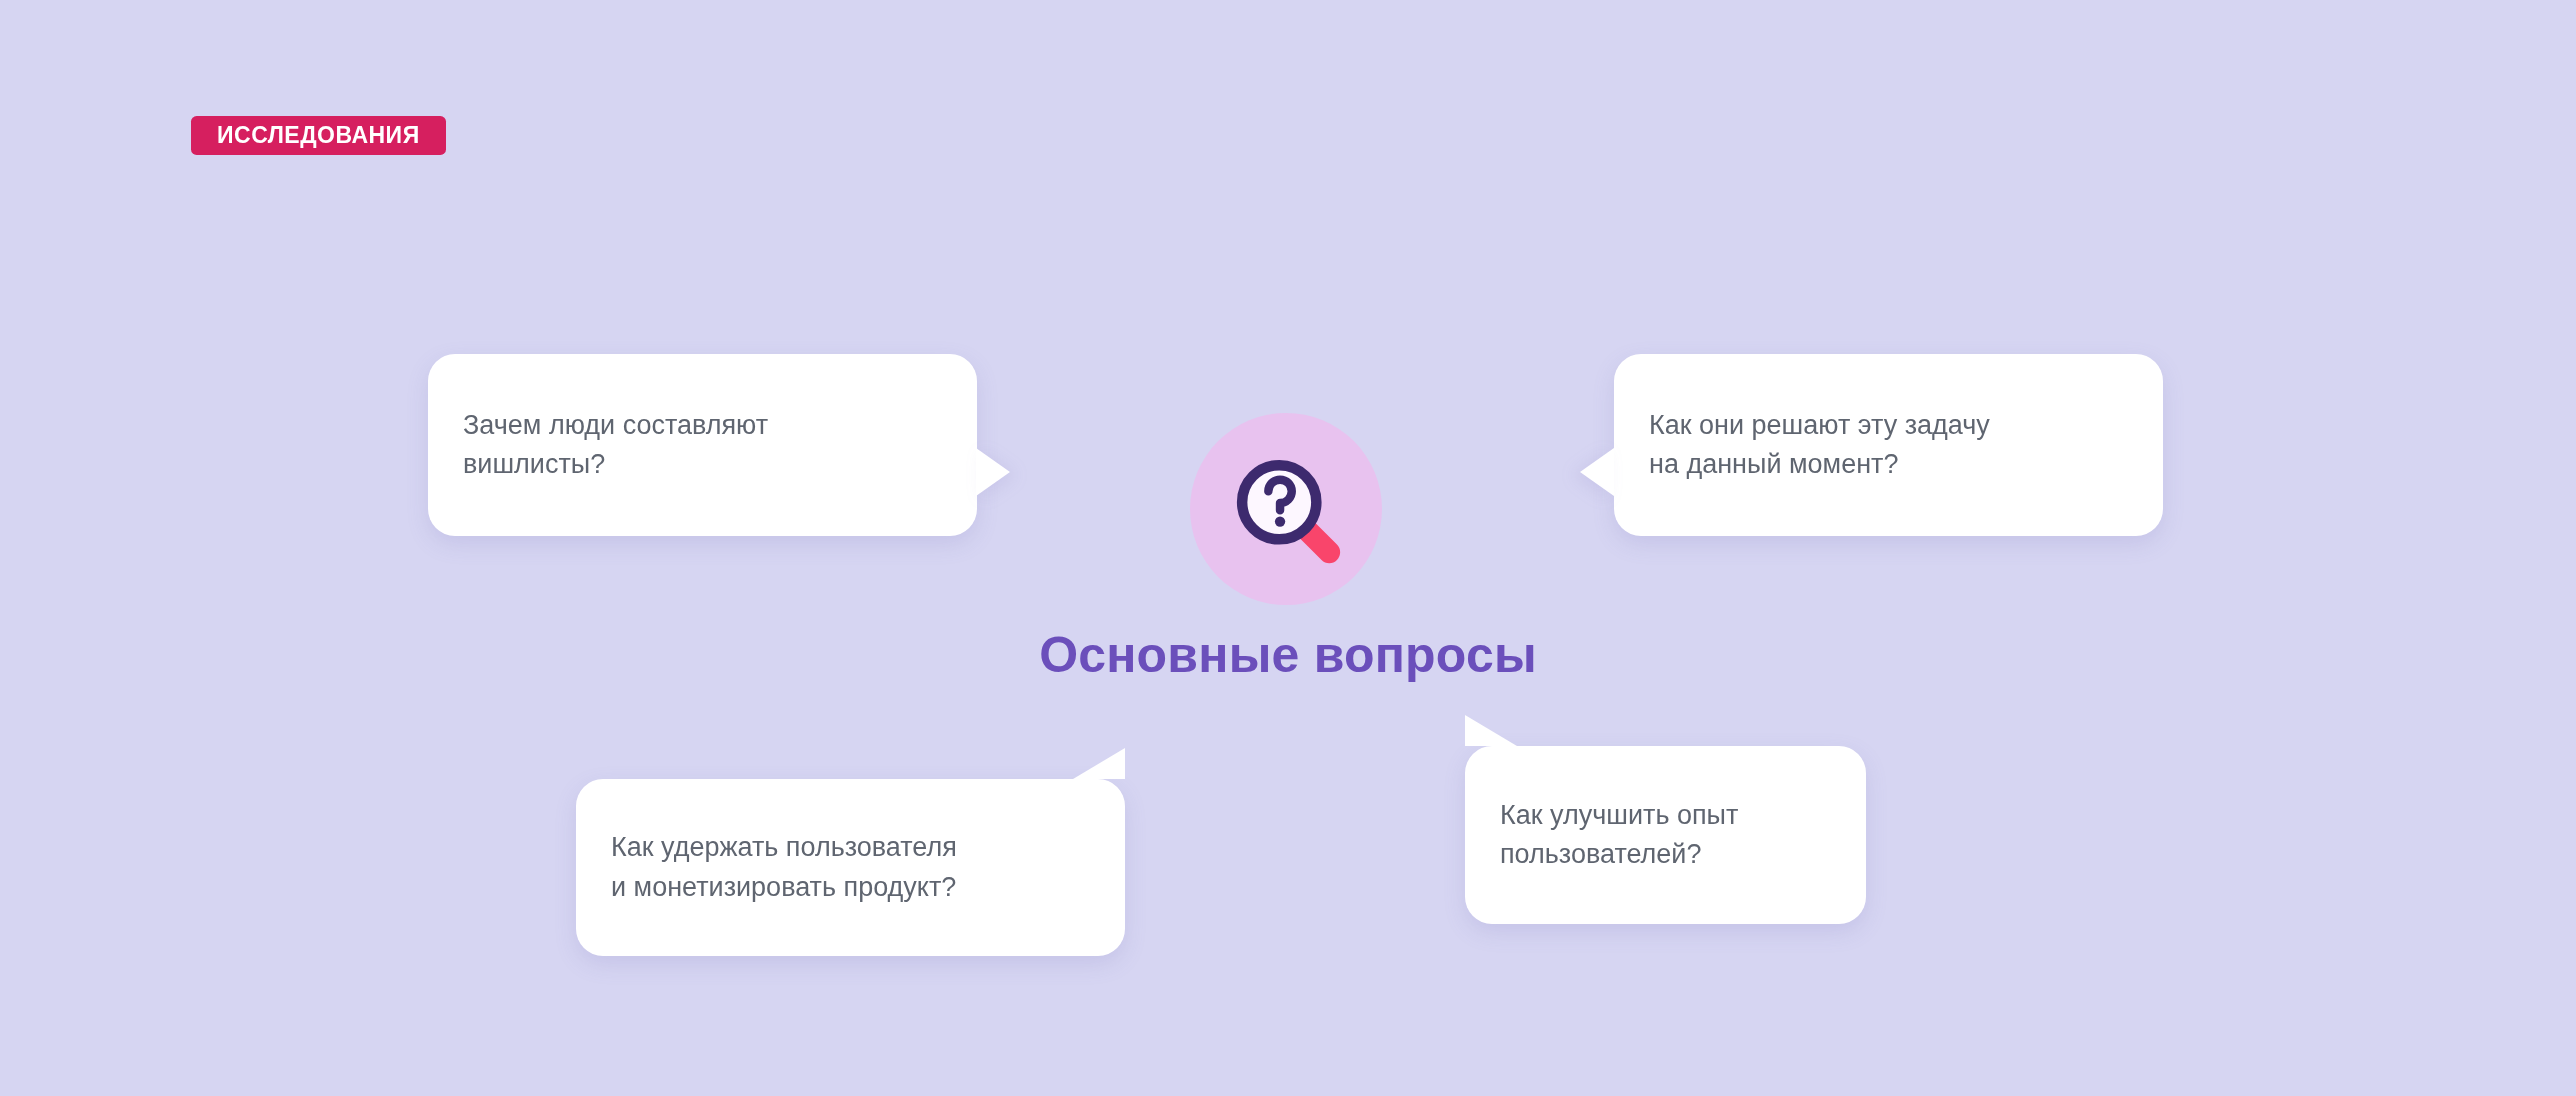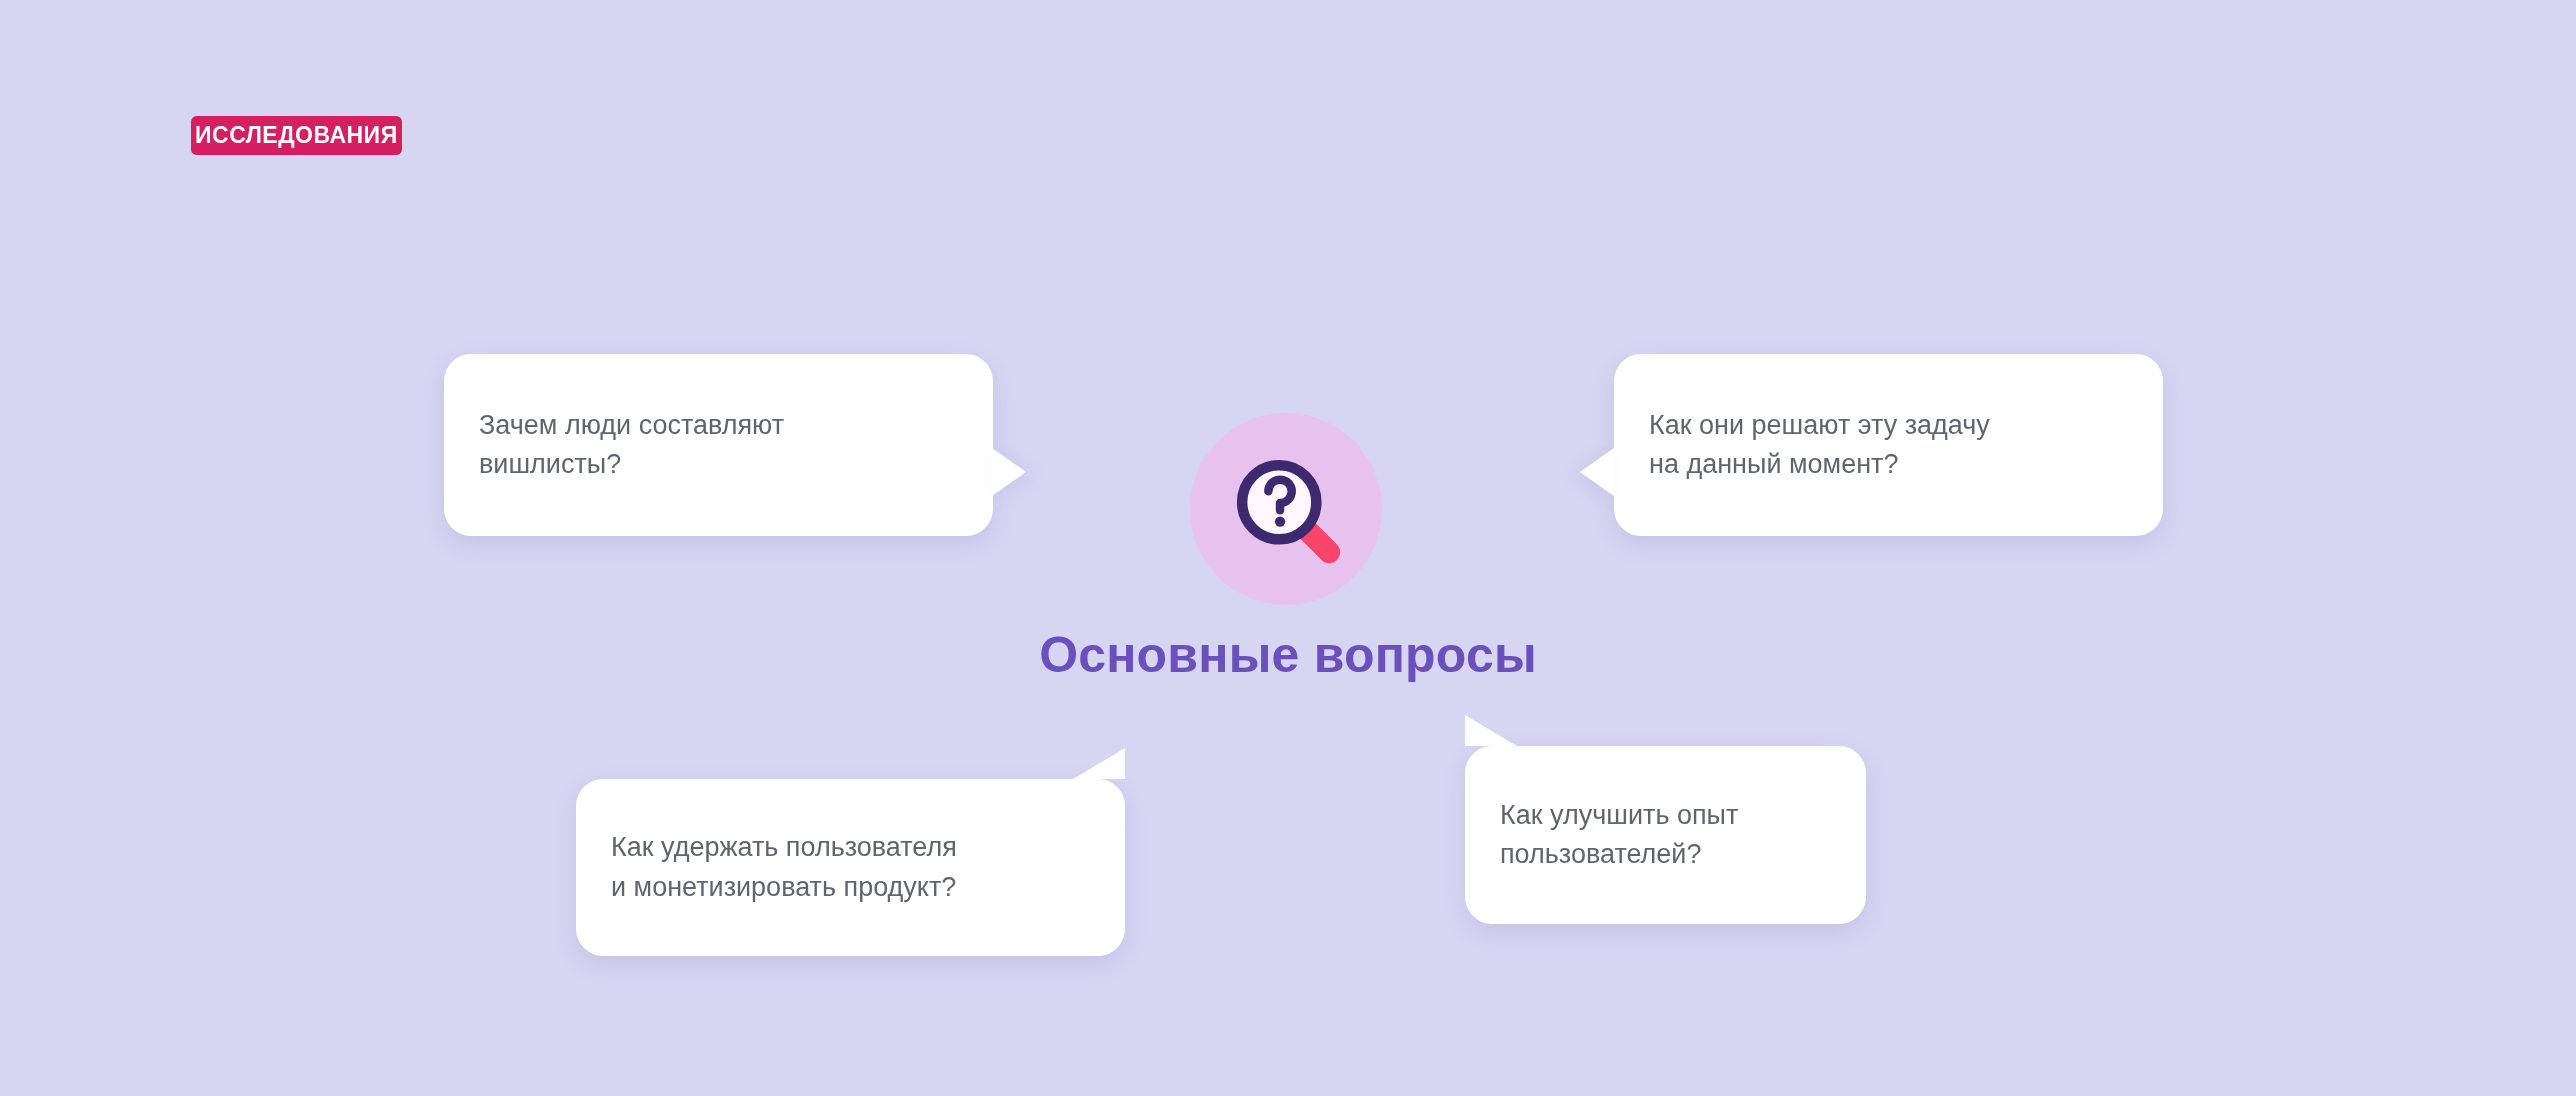--- a/index.html
+++ b/index.html
@@ -20,21 +20,21 @@
     height: 1096px;
     background: #d6d5f2;
   }
 
   
   .badge {
     position: absolute;
     left: 191px;
     top: 116px;
     height: 39px;
-    padding: 0 4px;
+    padding: 0 26px;
     display: flex;
     align-items: center;
     background: #d61f5f;
     border-radius: 5.6px;
     color: #ffffff;
     font-size: 23px;
     font-weight: 700;
     letter-spacing: 0.5px;
     line-height: 1;
     white-space: nowrap;
@@ -81,21 +81,20 @@
     filter: drop-shadow(0 6.4px 8px rgba(120, 110, 185, 0.13));
   }
 
   
   #bubble-left {
     left: 428px;
     top: 354px;
     width: 549px;
     height: 182px;
     padding: 0 35px;
-    margin-left: 16px;
   }
   #tail-left {
     left: 548px;
     top: 94px;
     border-top: 24px solid transparent;
     border-bottom: 24px solid transparent;
     border-left: 34px solid #ffffff;
     filter: drop-shadow(6.4px 3.2px 8px rgba(120, 110, 185, 0.13));
   }
 

